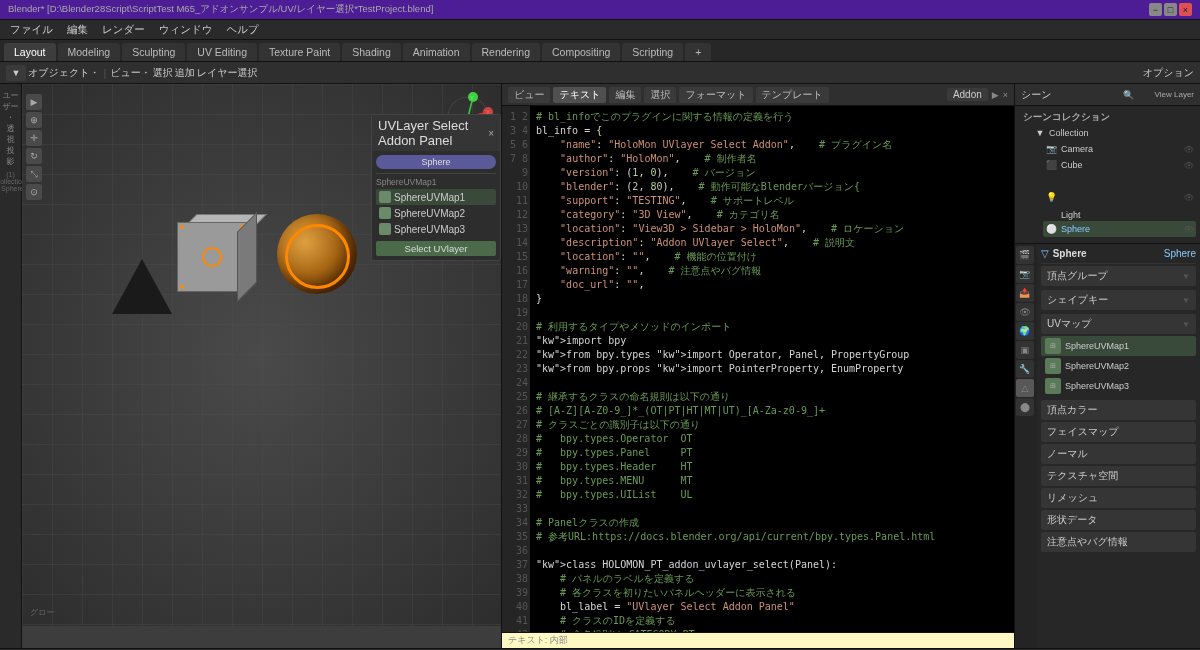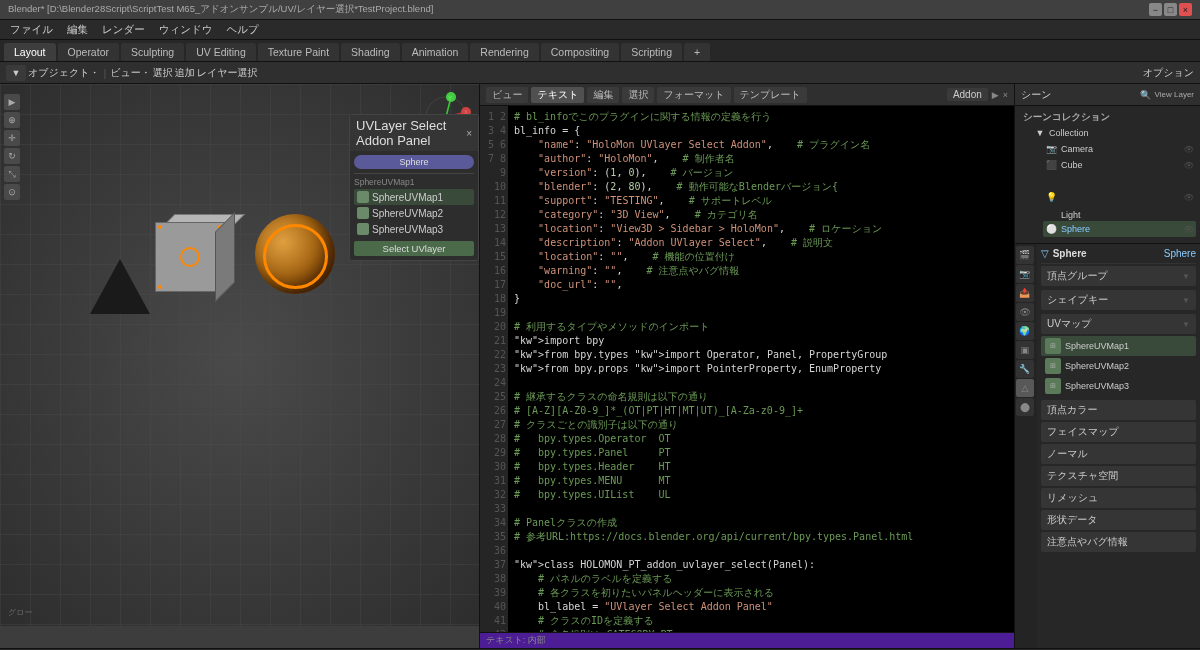--- a/index.html
+++ b/index.html
@@ -287,21 +287,21 @@
       overflow: auto;
       white-space: pre;
       color: #d4d4d4;
     }
     .code-content .str { color: #ce9178; }
     .code-content .cmt { color: #6a9955; }
     .code-content .num { color: #b5cea8; }
 
     .code-status-bar {
       height: 16px;
-      background: #4c1d95;
+      background: #fef9c3;
       display: flex;
       align-items: center;
       padding: 0 6px;
       font-size: 9px;
       color: #888;
       border-top: 1px solid #111;
     }
     .prop-section-header {
       background: #353535;
       padding: 3px 6px;
@@ -405,21 +405,21 @@
     }
 
     .separator-line {
       height: 1px;
       background: #333;
       margin: 2px 0;
     }
 
     .top-title-bar {
       height: 20px;
-      background: #404040;
+      background: #4c1d95;
       display: flex;
       align-items: center;
       padding: 0 8px;
       border-bottom: 1px solid #111;
       font-size: 10px;
       color: #aaa;
     }
   </style>
 </head>
 <body>
@@ -436,21 +436,21 @@
 <div class="top-menu">
   <span class="top-menu-item">ファイル</span>
   <span class="top-menu-item">編集</span>
   <span class="top-menu-item">レンダー</span>
   <span class="top-menu-item">ウィンドウ</span>
   <span class="top-menu-item">ヘルプ</span>
 </div>
 
 <div class="workspace-bar">
   <div class="workspace-tab active">Layout</div>
-  <div class="workspace-tab">Operator</div>
+  <div class="workspace-tab">Modeling</div>
   <div class="workspace-tab">Sculpting</div>
   <div class="workspace-tab">UV Editing</div>
   <div class="workspace-tab">Texture Paint</div>
   <div class="workspace-tab">Shading</div>
   <div class="workspace-tab">Animation</div>
   <div class="workspace-tab">Rendering</div>
   <div class="workspace-tab">Compositing</div>
   <div class="workspace-tab">Scripting</div>
   <div class="workspace-tab">+</div>
 </div>
@@ -463,20 +463,24 @@
     <span style="font-size:10px;color:#ccc;">ビュー・</span>
     <span style="font-size:10px;color:#ccc;">選択</span>
     <span style="font-size:10px;color:#ccc;text-align:right;">追加</span>
     <span style="font-size:10px;color:#ccc;">レイヤー選択</span>
   </div>
   <div style="margin-left:auto;font-size:10px;color:#ccc;">オプション</div>
 </div>
 
 <div class="main-area">
 
+  <div class="left-toolbar">
+    <div style="font-size:8px;color:#888;padding:2px 0;text-align:center;cursor:pointer;">ユー<br>ザー<br>・<br>透<br>視<br>投<br>影</div>
+    <div style="font-size:7px;color:#666;text-align:center;">(1) Collection | Sphere</div>
+  </div>
 
   <div class="viewport">
     <div class="viewport-canvas">
       <div class="scene-bg"></div>
       <div class="scene-grid"></div>
 
       <div style="position:absolute;left:4px;top:10px;display:flex;flex-direction:column;gap:2px;">
         <div style="width:16px;height:16px;background:#4a4a4a;border-radius:2px;display:flex;align-items:center;justify-content:center;font-size:9px;color:#aaa;cursor:pointer;">▶</div>
         <div style="width:16px;height:16px;background:#4a4a4a;border-radius:2px;display:flex;align-items:center;justify-content:center;font-size:9px;color:#aaa;cursor:pointer;">⊕</div>
         <div style="width:16px;height:16px;background:#4a4a4a;border-radius:2px;display:flex;align-items:center;justify-content:center;font-size:9px;color:#aaa;cursor:pointer;">✛</div>
@@ -686,21 +690,21 @@
     </div>
     <div class="code-status-bar">
       <span>テキスト: 内部</span>
     </div>
   </div>
 
   <div class="right-panel-wrapper">
     <div style="flex:1;display:flex;flex-direction:column;max-width:185px;">
 
       <div style="height:160px;background:#272727;border-bottom:1px solid #111;overflow:hidden;">
-        <div style="height:22px;background:#2f2f2f;display:flex;align-items:center;padding:0 6px;gap:3px;border-bottom:1px solid #111;font-size:10px;">
+        <div style="height:22px;background:#2f2f2f;display:flex;align-items:center;padding:0 6px;gap:20px;border-bottom:1px solid #111;font-size:10px;">
           <span style="color:#ccc;">シーン</span>
           <span style="color:#666;margin-left:auto;font-size:9px;">🔍</span>
           <span style="color:#aaa;font-size:8px;">View Layer</span>
         </div>
         <div class="scene-tree">
           <div style="font-size:9.5px;color:#aaa;padding:1px 4px;font-weight:bold;">シーンコレクション</div>
           <div class="tree-item tree-indent">
             <span class="tree-icon">▼</span>
             <span style="font-size:9px;color:#ccc;">Collection</span>
           </div>

